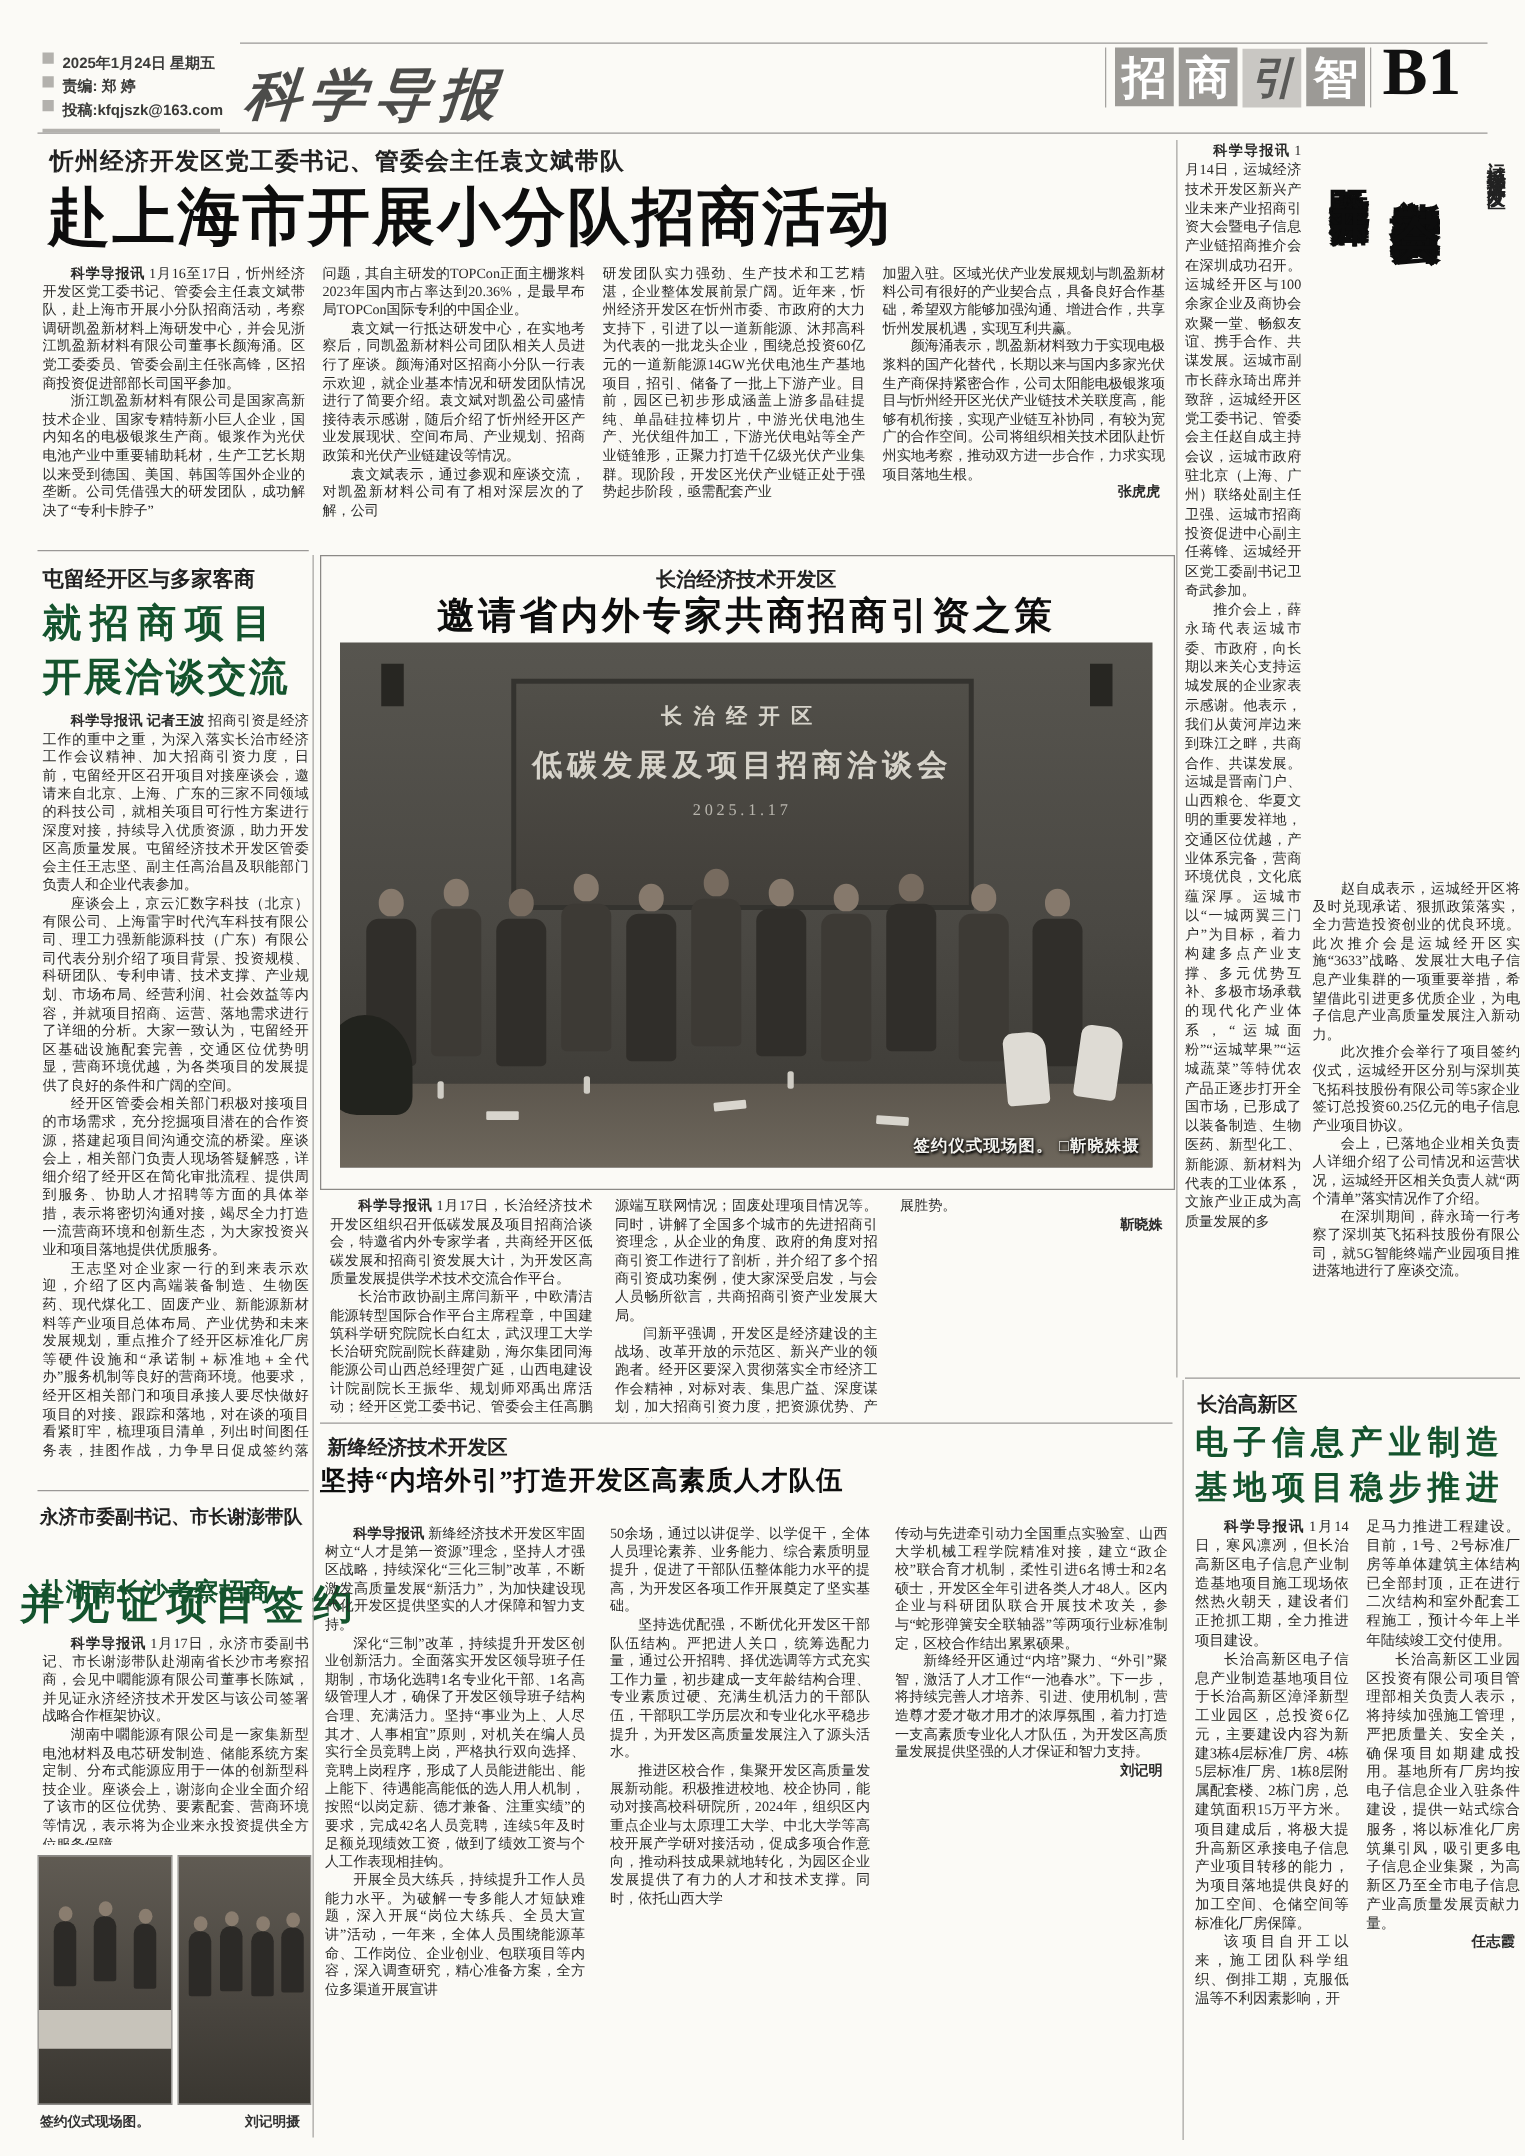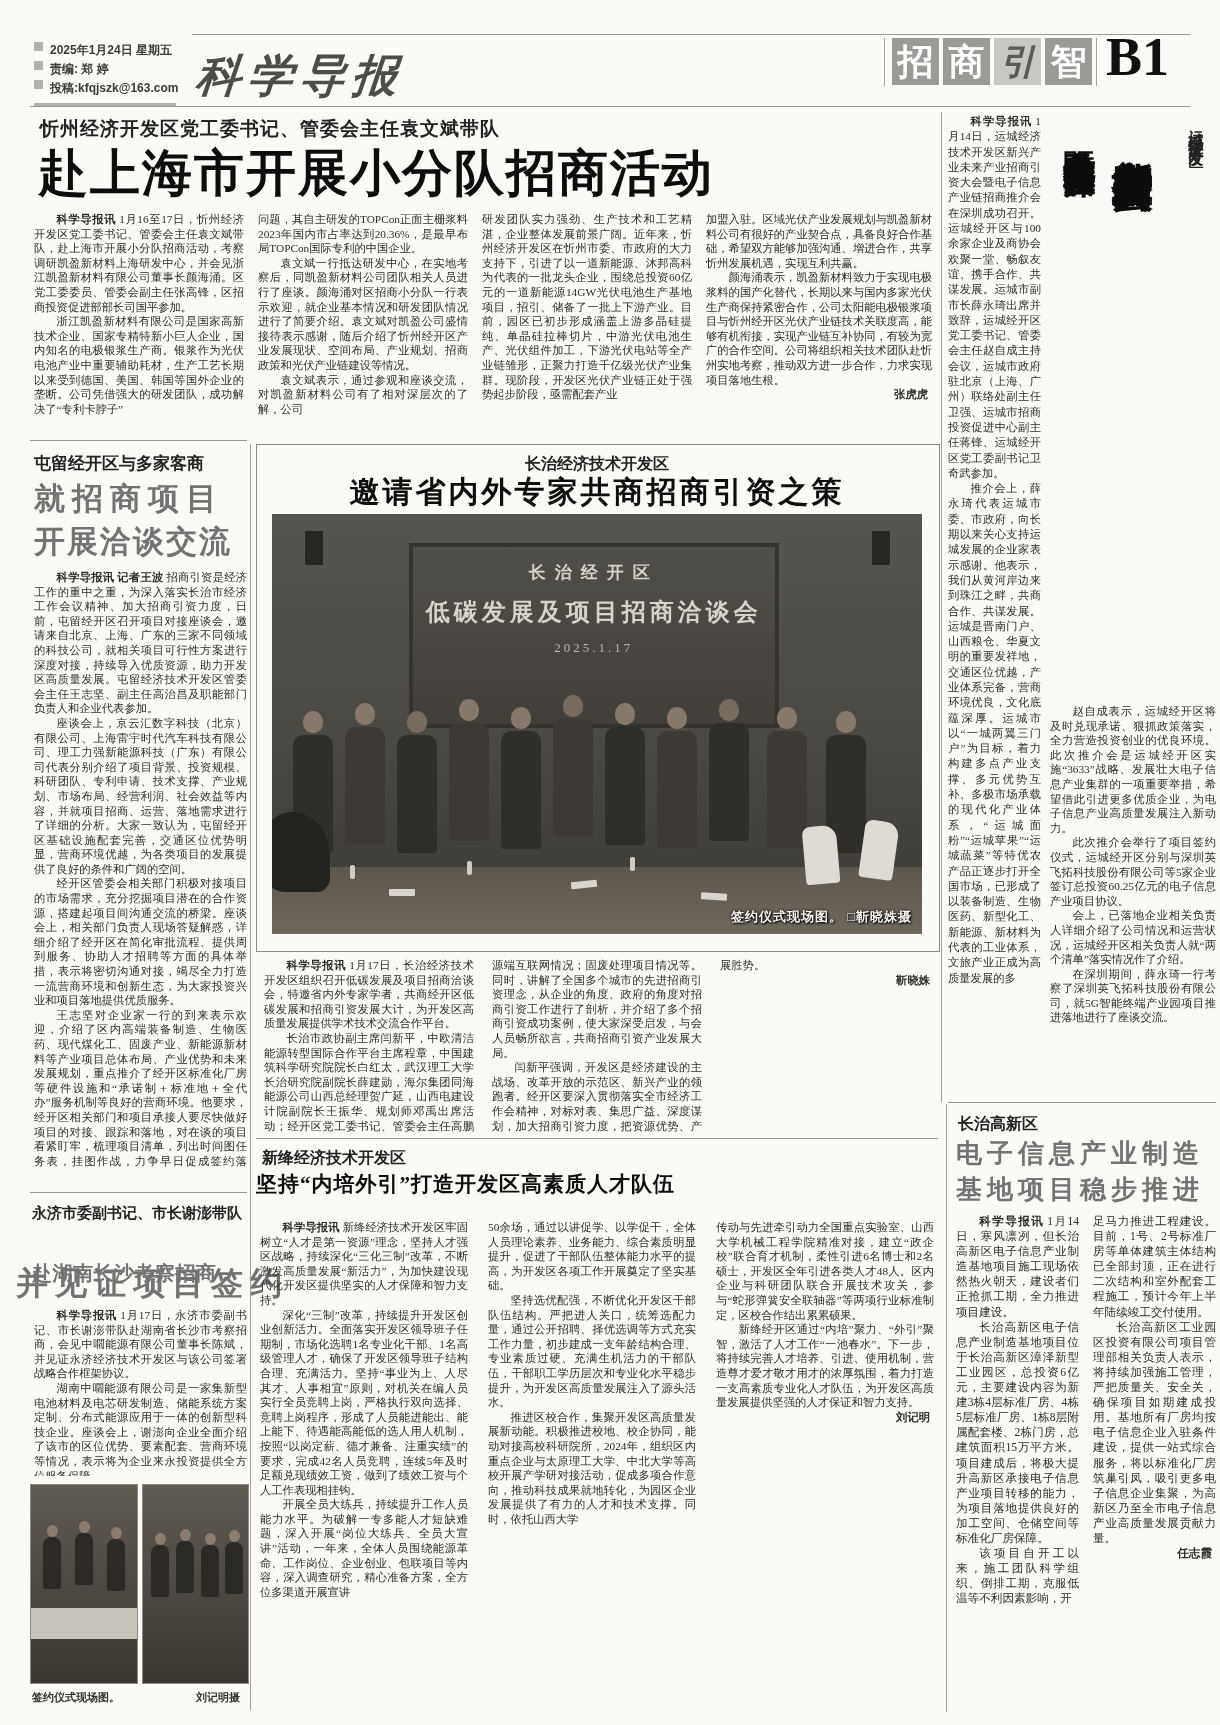--- a/index.html
+++ b/index.html
@@ -16,21 +16,21 @@
   .masthead{font-family:"DejaVu Serif",serif;font-style:italic;font-weight:700;font-size:45px;color:#4c4c4a;
             letter-spacing:7px;transform:skewX(-5deg);}
   .secbox{display:inline-block;width:47px;height:47px;background:#9c9a96;color:#fff;text-align:center;
           font-family:"Liberation Sans","DejaVu Sans",sans-serif;font-size:36px;line-height:47px;font-weight:700;margin-right:4px;}
   .secbox.light{background:#c9c7c3;color:#5a5a58;font-family:"DejaVu Serif",serif;font-style:italic;}
   .pageno{font-family:"Liberation Serif",serif;font-size:54px;font-weight:700;color:#111;}
   
   .kicker{font-family:"Liberation Sans","DejaVu Sans",sans-serif;font-weight:600;color:#222;}
   .headline-main{font-family:"Liberation Sans","DejaVu Sans",sans-serif;font-weight:900;font-size:50px;
                  letter-spacing:2px;color:#0d0d0d;white-space:nowrap;}
-  .headline-sans{font-family:"Liberation Sans","DejaVu Sans",sans-serif;font-weight:700;color:#737373;white-space:nowrap;}
+  .headline-sans{font-family:"Liberation Sans","DejaVu Sans",sans-serif;font-weight:700;color:#14532d;white-space:nowrap;}
   .headline-serif{font-family:"Liberation Serif","DejaVu Serif",serif;font-weight:900;color:#0d0d0d;white-space:nowrap;}
   
   .bodycol{font-size:11.3px;line-height:14.6px;text-align:justify;color:#2b2b2a;overflow:hidden;}
   .bodycol p{margin:0;text-indent:2em;}
   .bodycol p.cont{text-indent:0;}
   .lead{font-weight:700;margin-right:3px;}
   .author{text-align:right;font-weight:700;padding-right:4px;}
   .vtext{writing-mode:vertical-rl;}
   
   .bigphoto{background:linear-gradient(#57554f 0%,#4a4843 55%,#3b3934 100%);overflow:hidden;}

